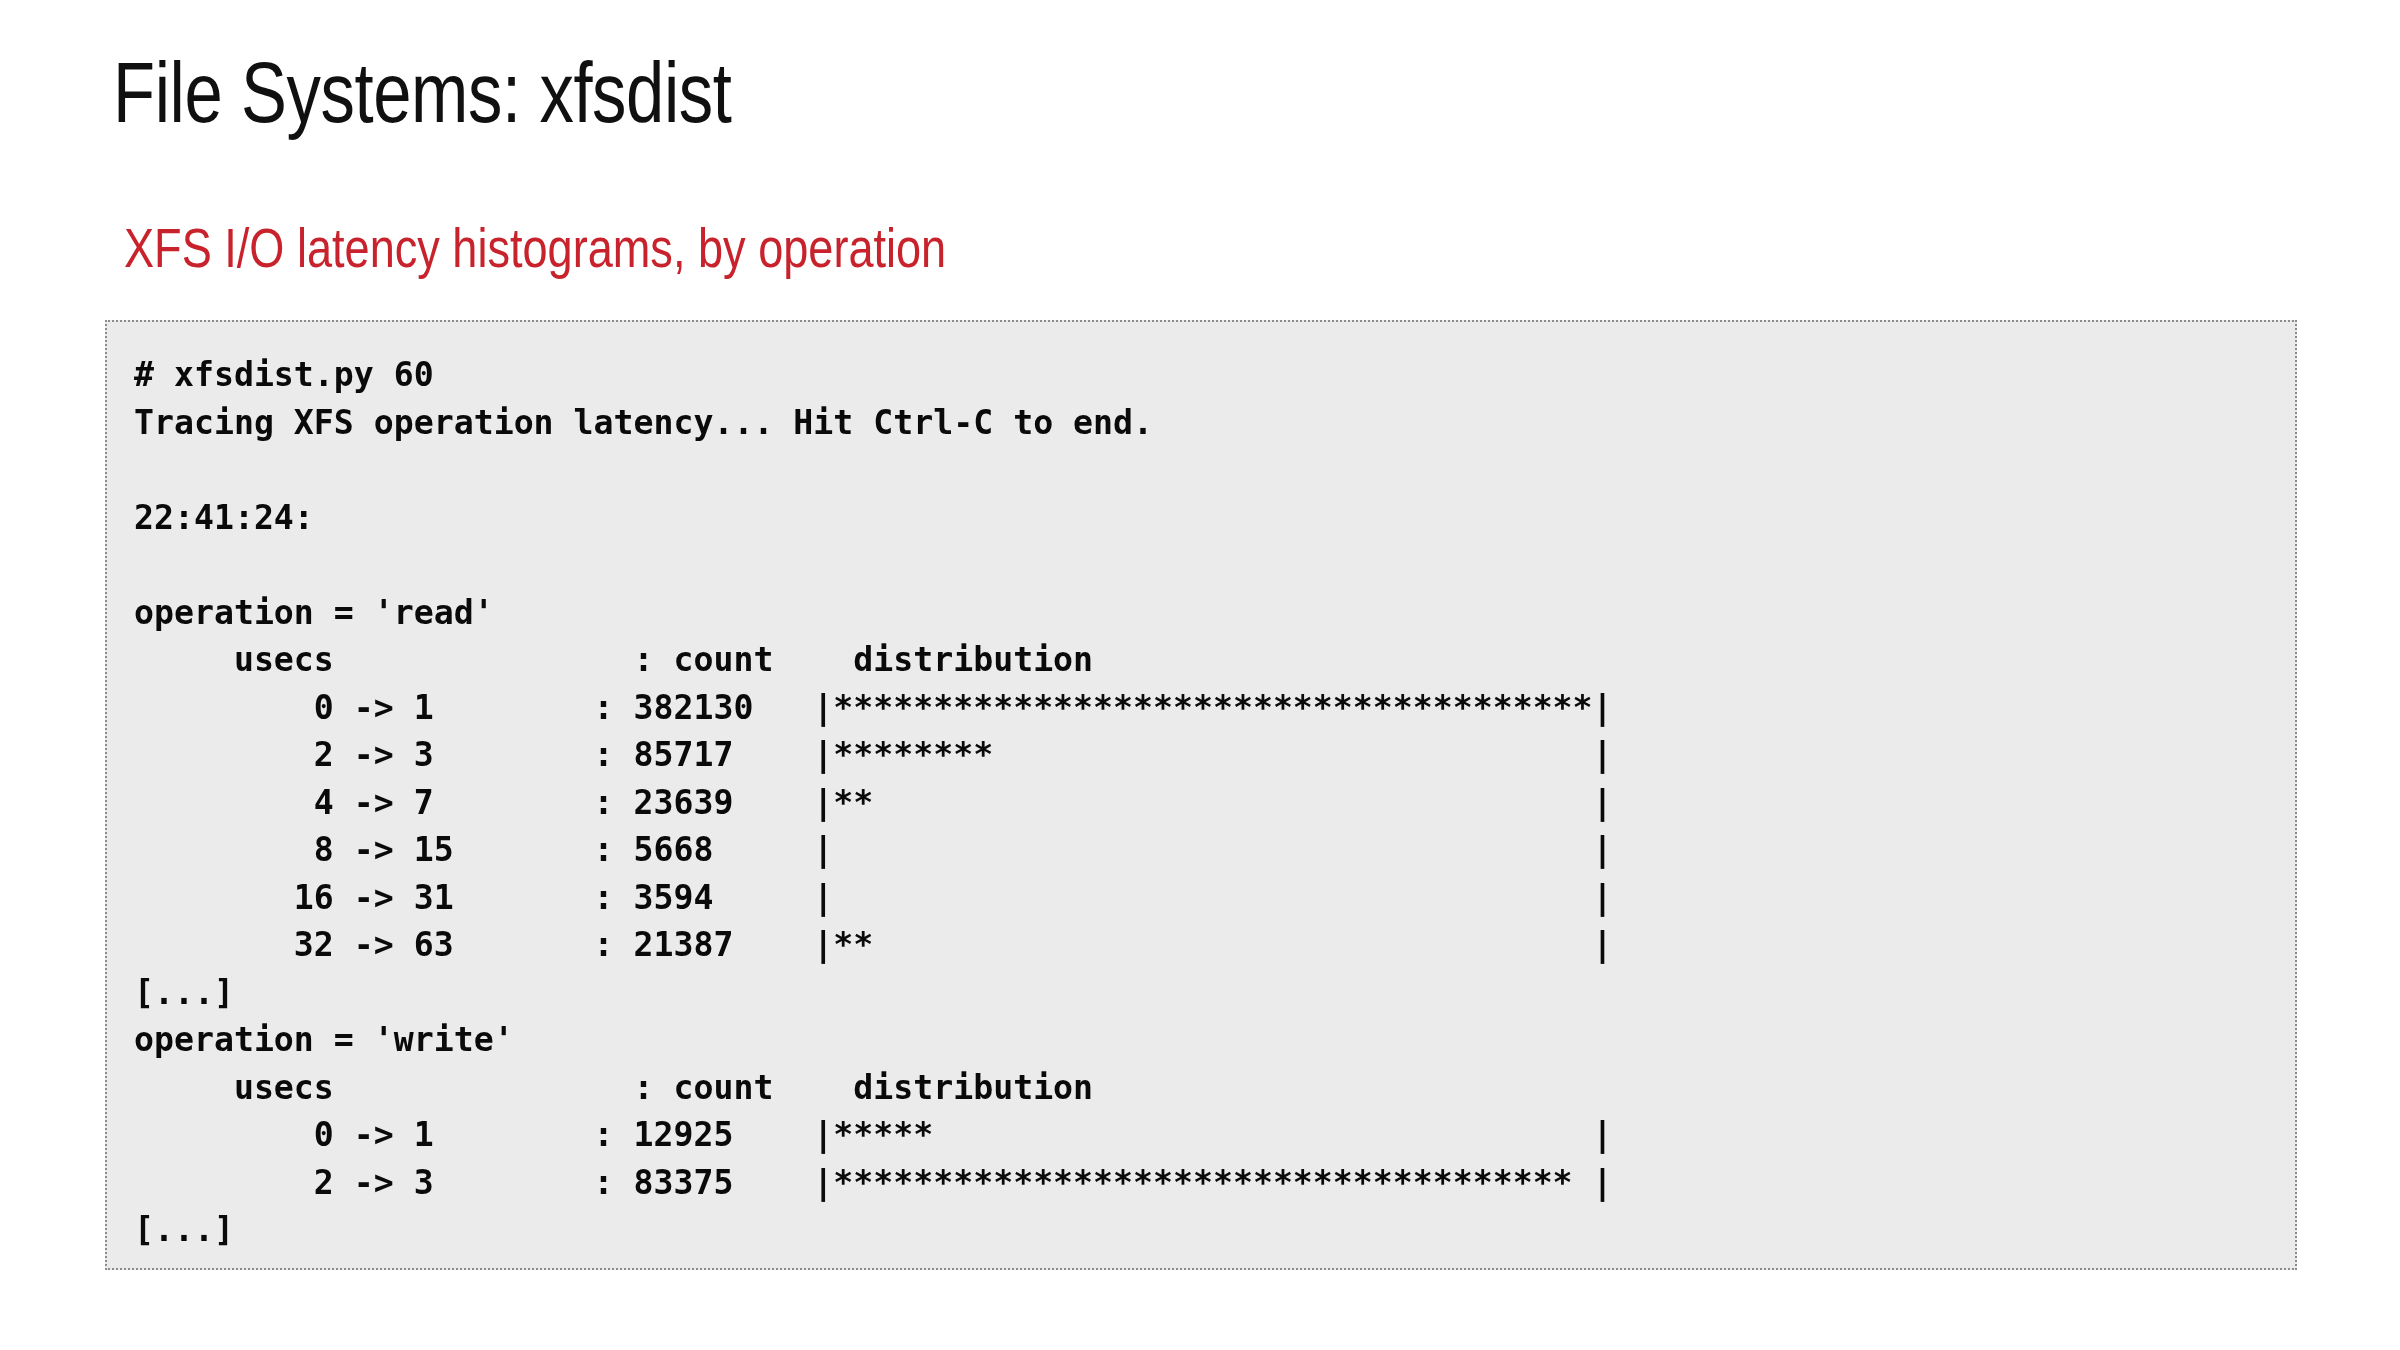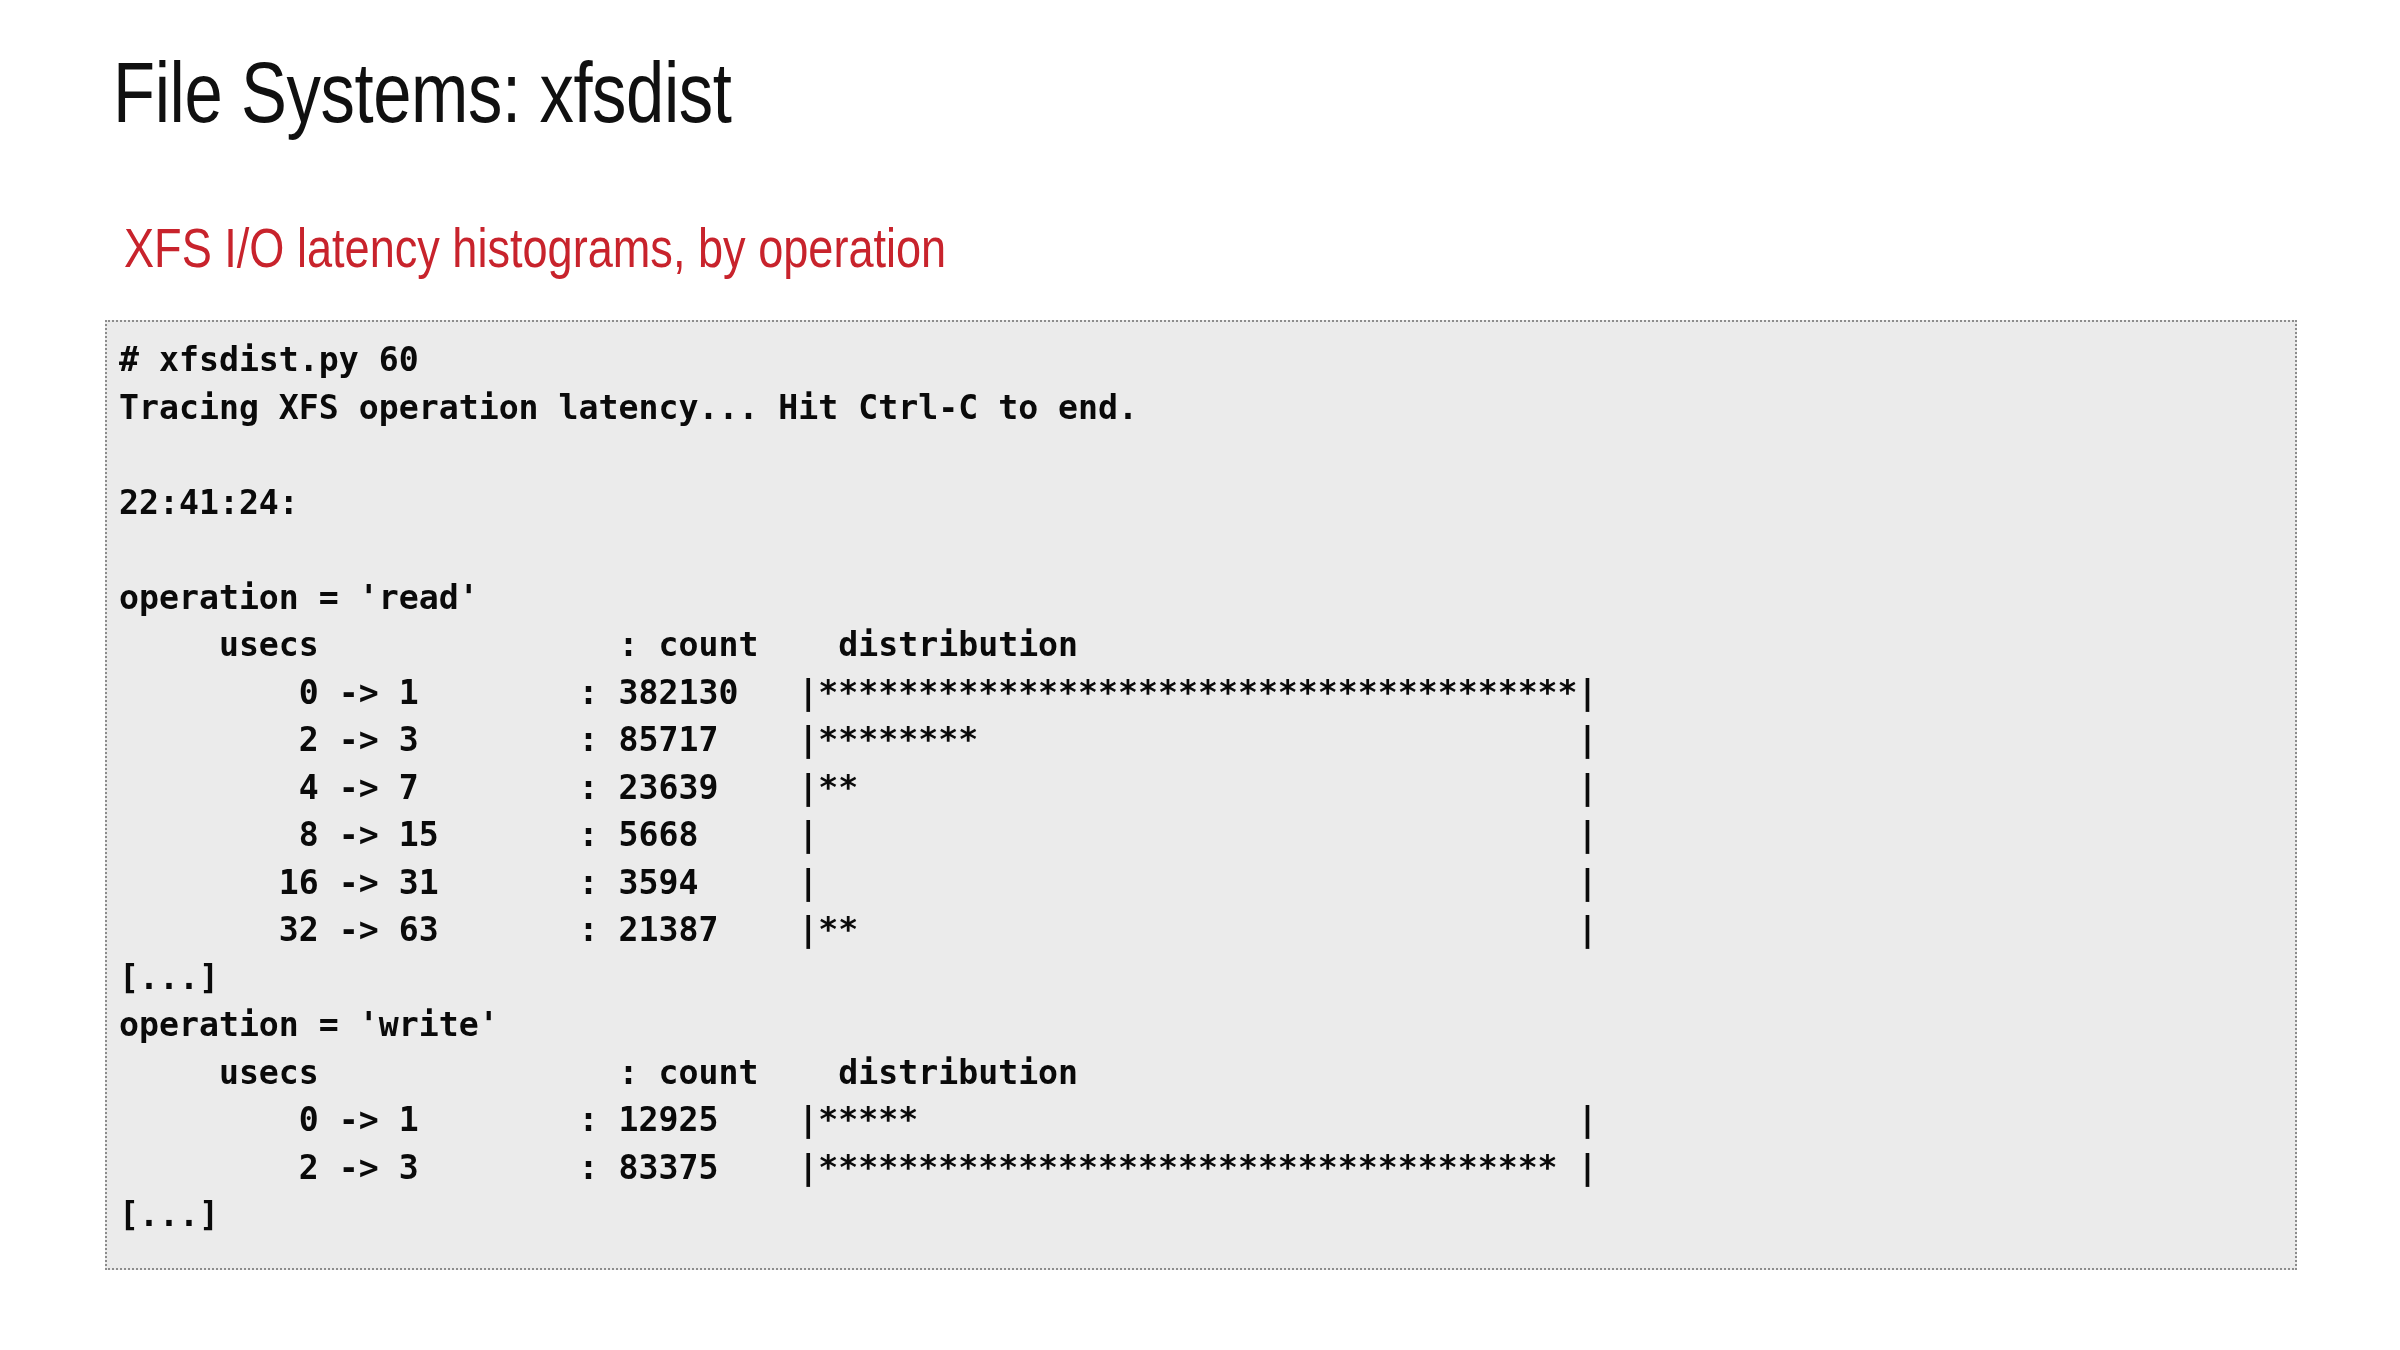--- a/index.html
+++ b/index.html
@@ -54,21 +54,21 @@
     top: 320px;
     width: 2192px;
     height: 950px;
     box-sizing: border-box;
     background: #ebebeb;
     border: 2px dotted #8c8c8c;
     padding: 14px 0 0 12px;
     overflow: hidden;
   }
   .code-pre {
-    margin: 0;
+    margin: 15px;
     font-family: "DejaVu Sans Mono", "Liberation Mono", monospace;
     font-size: 33.2px;
     font-weight: 700;
     line-height: 47.5px;
     color: #0a0a0a;
     white-space: pre;
     letter-spacing: 0px;
   }
 </style>
 </head>

